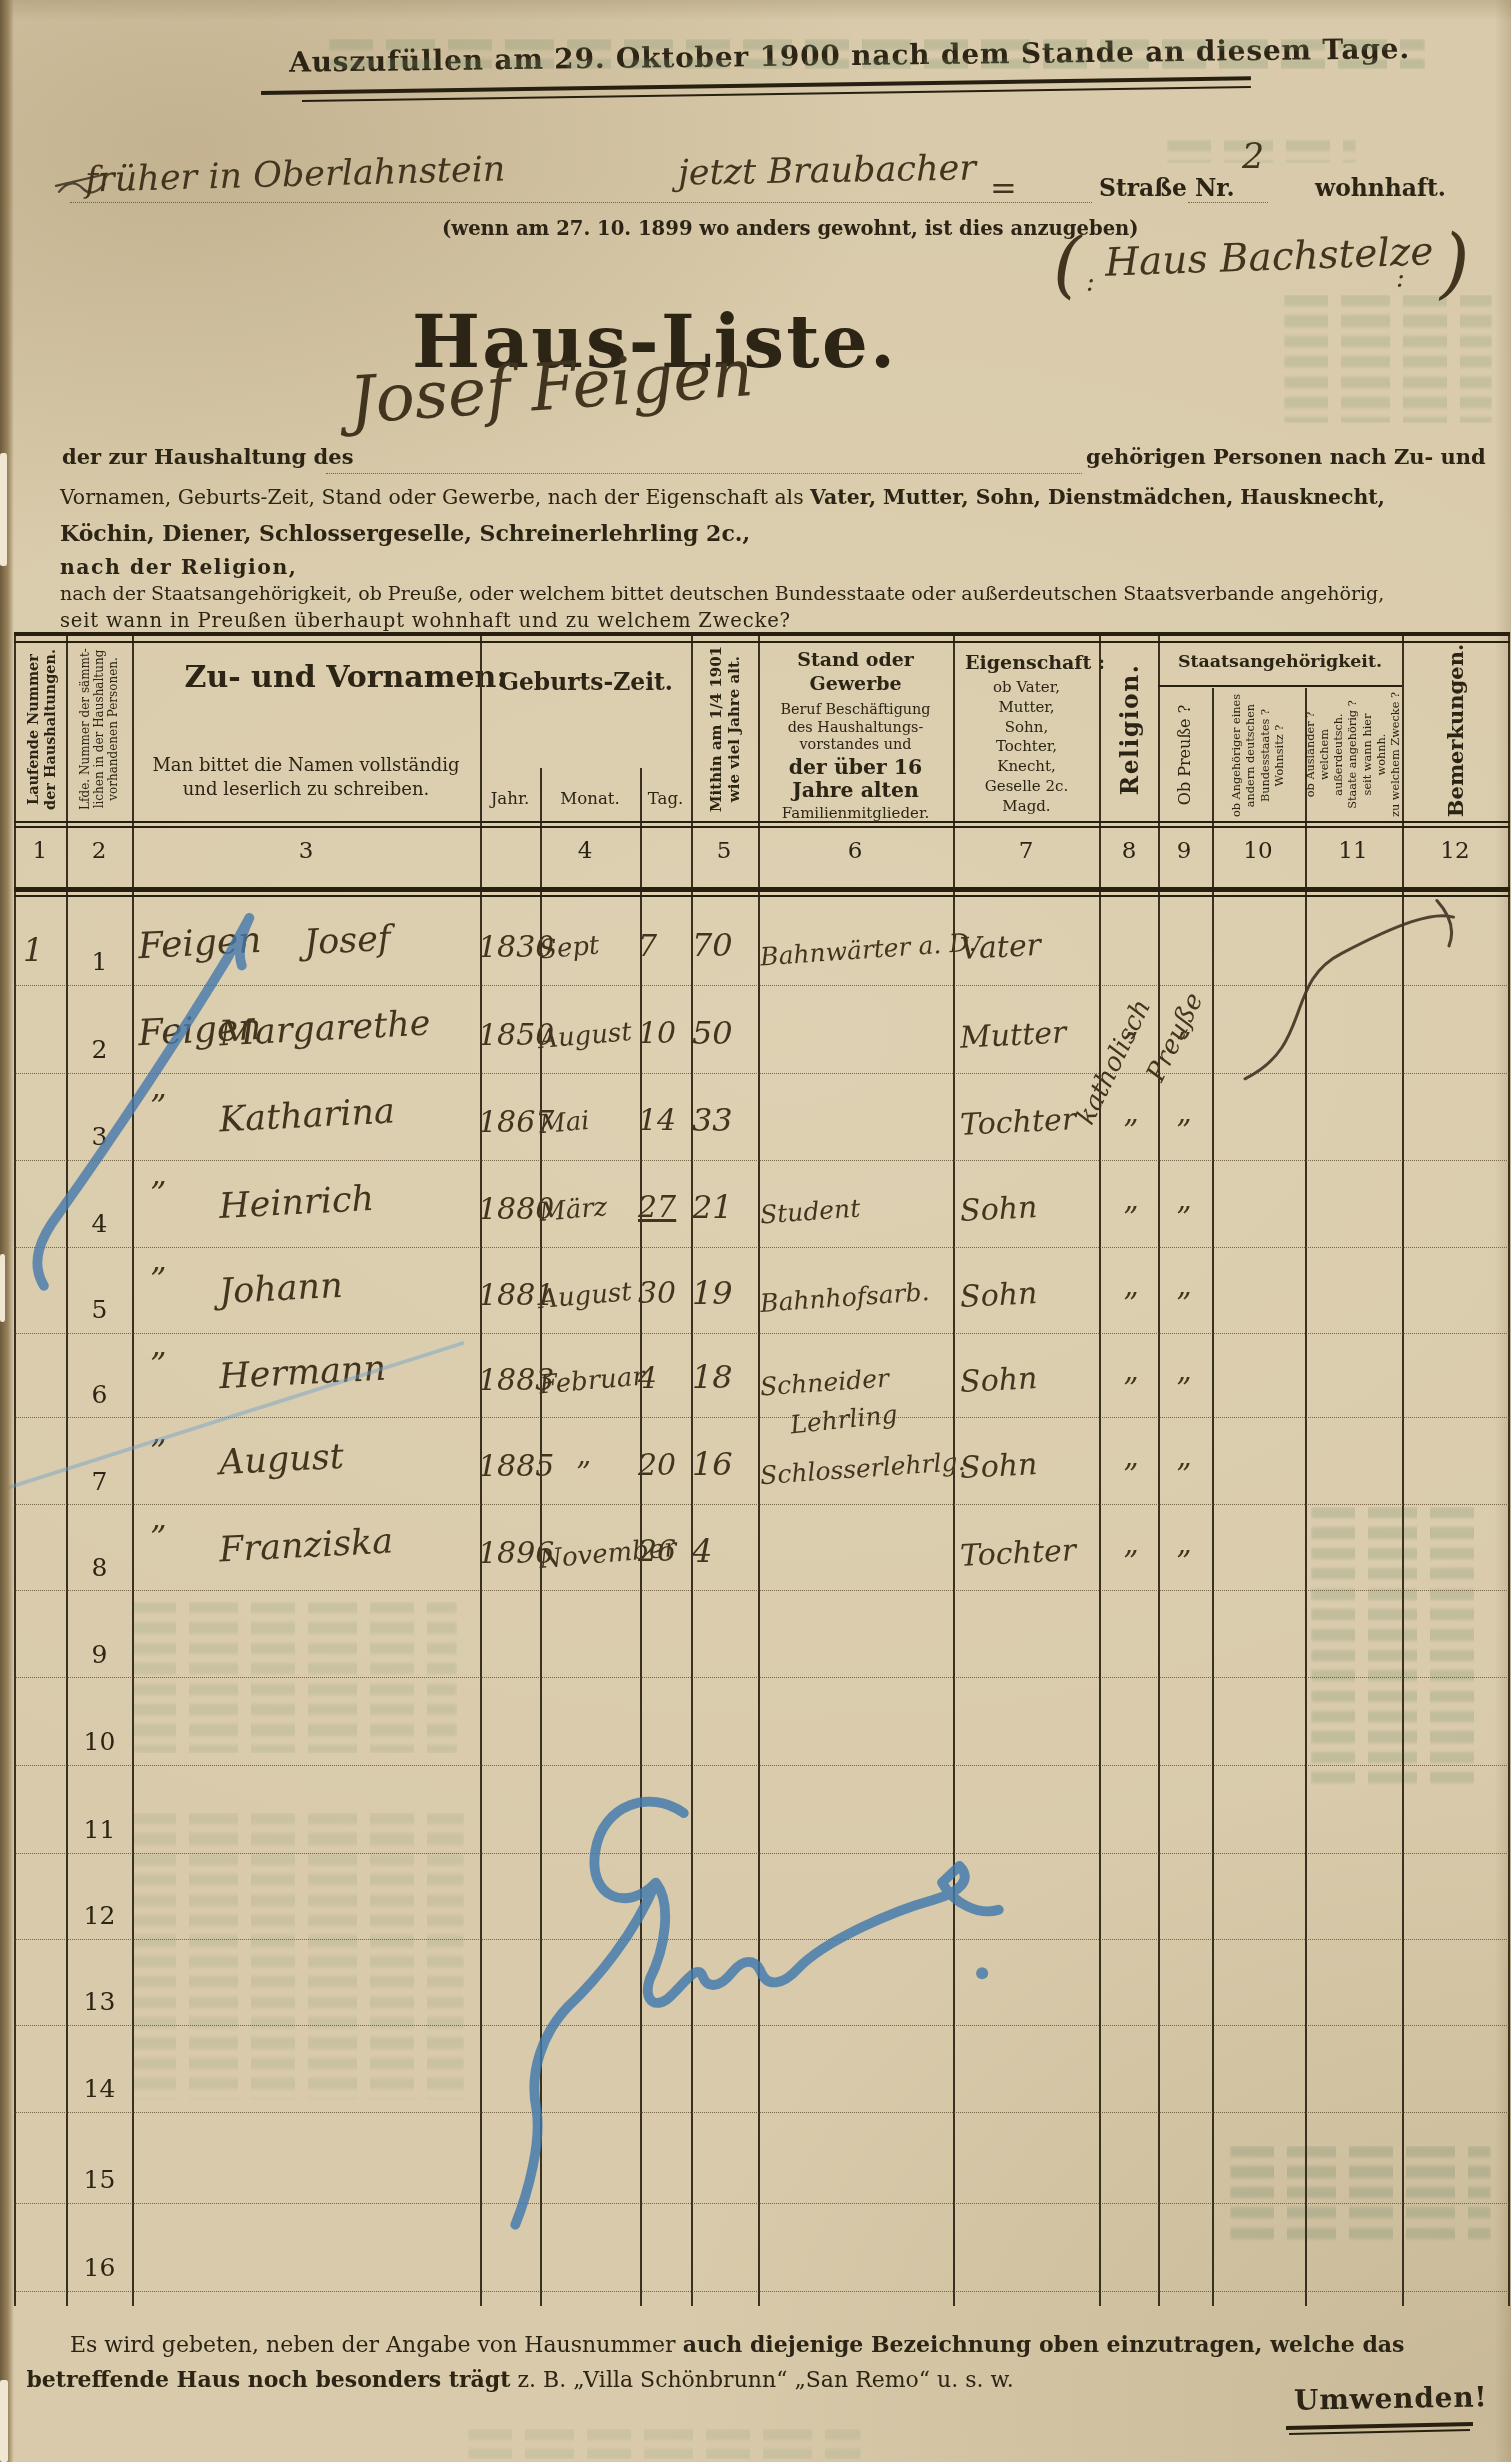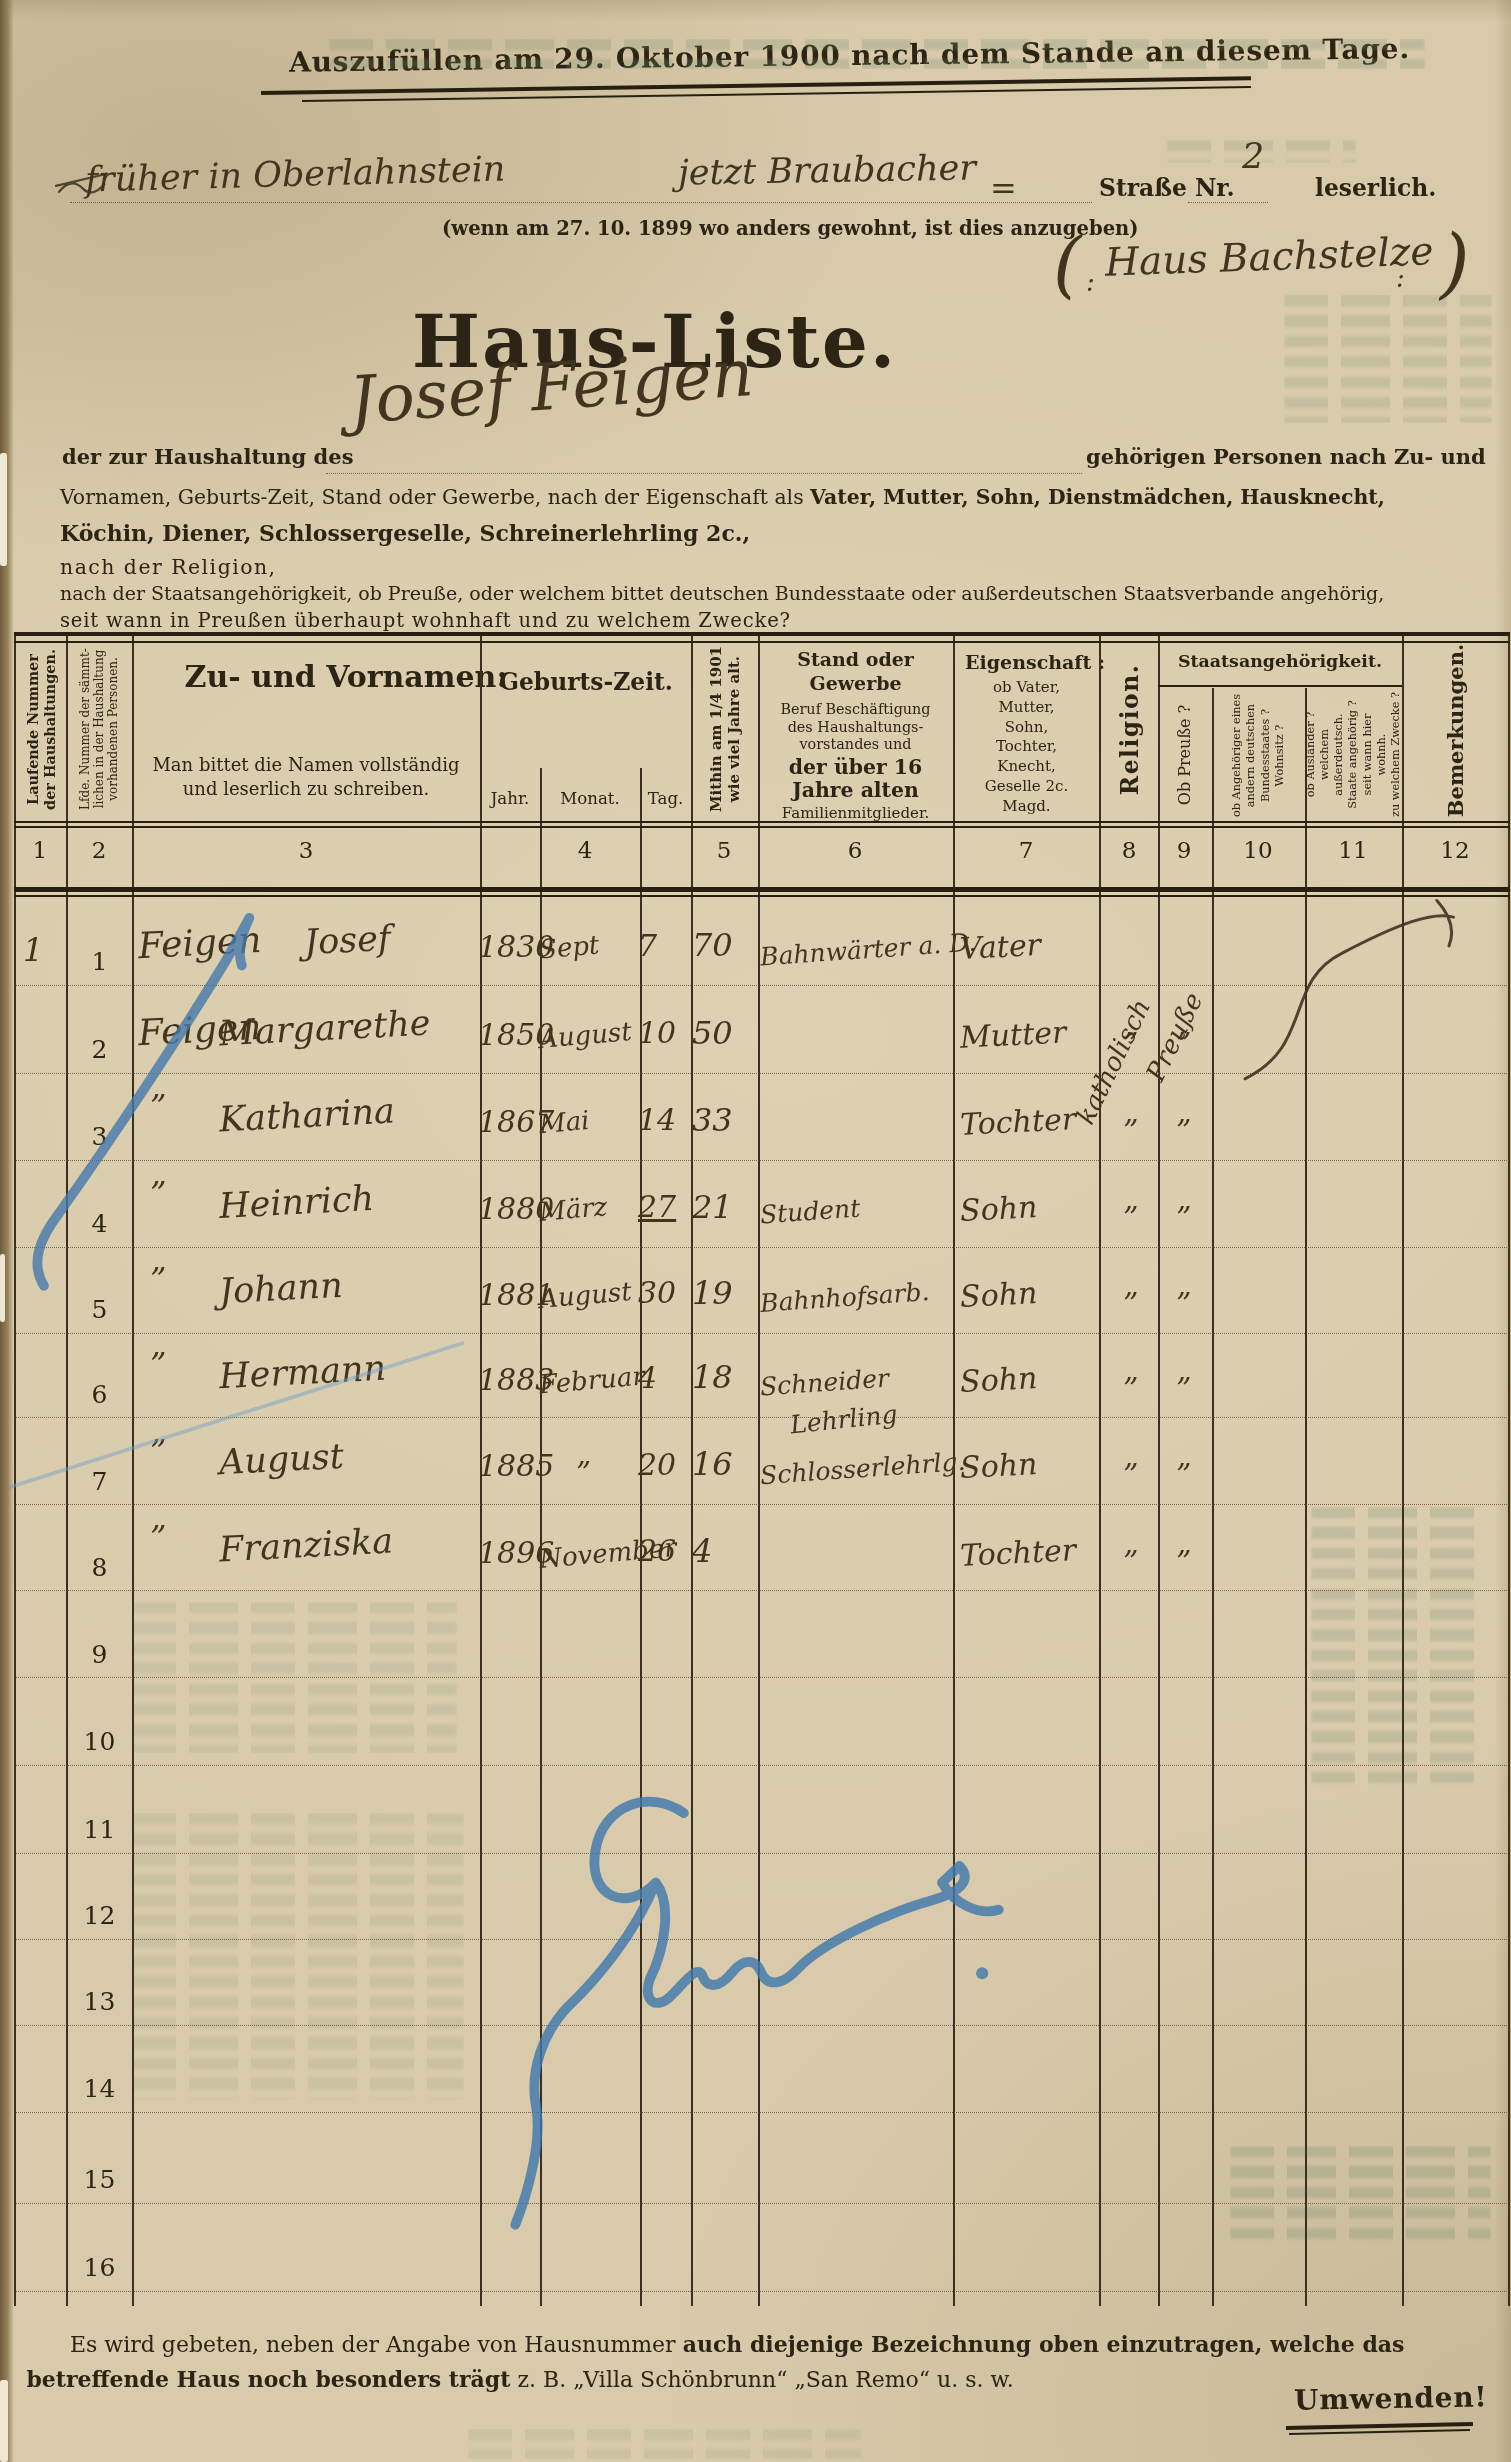--- a/index.html
+++ b/index.html
@@ -44,37 +44,37 @@
   <div class="hline" style="left:261px;top:91px;width:990px;height:3.8px;transform:rotate(-0.85deg);transform-origin:left top;"></div>
   <div class="hline" style="left:302px;top:100px;width:949px;height:1.5px;transform:rotate(-0.85deg);transform-origin:left top;"></div>
 
   <div class="hand" style="left:85px;top:154px;font-size:35px;transform:rotate(-1.5deg);">früher in Oberlahnstein</div>
   <div class="hand" style="left:678px;top:150px;font-size:35px;transform:rotate(-1deg);">jetzt Braubacher</div>
   <div class="hand" style="left:990px;top:169px;font-size:32px;">=</div>
   <div class="dot" style="left:70px;top:202px;width:1022px;"></div>
   <div class="printed frak" style="left:1099px;top:174px;font-size:23.4px;">Straße Nr.</div>
   <div class="dot" style="left:1188px;top:202px;width:80px;"></div>
   <div class="hand" style="left:1242px;top:136px;font-size:35px;">2</div>
-  <div class="printed frak" style="left:1315px;top:174px;font-size:23.4px;">leserlich.</div>
+  <div class="printed frak" style="left:1315px;top:174px;font-size:23.4px;">wohnhaft.</div>
   <div class="printed frak" style="left:442px;top:217px;font-size:19.6px;">(wenn am 27. 10. 1899 wo anders gewohnt, ist dies anzugeben)</div>
   <div class="hand" style="left:1053px;top:221px;font-size:73px;font-weight:400;">(</div>
   <div class="hand" style="left:1086px;top:267px;font-size:26px;">:</div>
   <div class="hand" style="left:1105px;top:234px;font-size:39px;transform:rotate(-2deg);">Haus Bachstelze</div>
   <div class="hand" style="left:1396px;top:263px;font-size:26px;">:</div>
   <div class="hand" style="left:1440px;top:218px;font-size:76px;font-weight:400;">)</div>
 
   <div class="printed frak" style="left:412px;top:299px;font-size:72px;letter-spacing:2.3px;">Haus-Liste.</div>
 
   <div class="hand" style="left:349px;top:349px;font-size:65px;transform:rotate(-4deg);">Josef Feigen</div>
   <div class="printed frak" style="left:62px;top:444px;font-size:21px;">der zur Haushaltung des</div>
   <div class="dot" style="left:326px;top:473px;width:756px;"></div>
   <div class="printed frak" style="left:1086px;top:444px;font-size:21px;">gehörigen Personen nach Zu- und</div>
   <div class="printed" style="left:60px;top:485px;font-size:20.4px;"><span class="frak" style="font-weight:normal;">Vornamen, Geburts-Zeit, Stand oder Gewerbe, nach der Eigenschaft als </span><b>Vater, Mutter, Sohn, Dienstmädchen, Hausknecht,</b></div>
   <div class="printed frak" style="left:60px;top:520px;font-size:22px;">Köchin, Diener, Schlossergeselle, Schreinerlehrling 2c.,</div>
-  <div class="printed" style="left:60px;top:555px;font-size:20.4px;letter-spacing:1.5px;">nach der Religion,</div>
+  <div class="printed" style="left:60px;top:555px;font-size:20.4px;letter-spacing:1.5px;font-weight:bold;">nach der Religion,</div>
   <div class="printed" style="left:60px;top:582px;font-size:19px;">nach der Staatsangehörigkeit, ob Preuße, oder welchem bittet deutschen Bundesstaate oder außerdeutschen Staatsverbande angehörig,</div>
   <div class="printed" style="left:60px;top:609px;font-size:19.6px;letter-spacing:0.8px;">seit wann in Preußen überhaupt wohnhaft und zu welchem Zwecke?</div>
 
   <div class="vrot" style="left:-47px;top:703px;width:174px;height:53px;font-size:14.4px;font-weight:bold;">Laufende Nummer
 der Haushaltungen.</div>
   <div class="vrot" style="left:12px;top:696px;width:174px;height:66px;font-size:12px;">Lfde. Nummer der sämmt-
 lichen in der Haushaltung
 vorhandenen Personen.</div>
   <div class="printed frak center" style="left:132px;top:659px;width:348px;font-size:30px;margin-left:40px;">Zu- und Vornamen:</div>
   <div class="printed center" style="left:132px;top:753px;width:348px;font-size:18px;line-height:1.35;white-space:pre-line;">Man bittet die Namen vollständig

